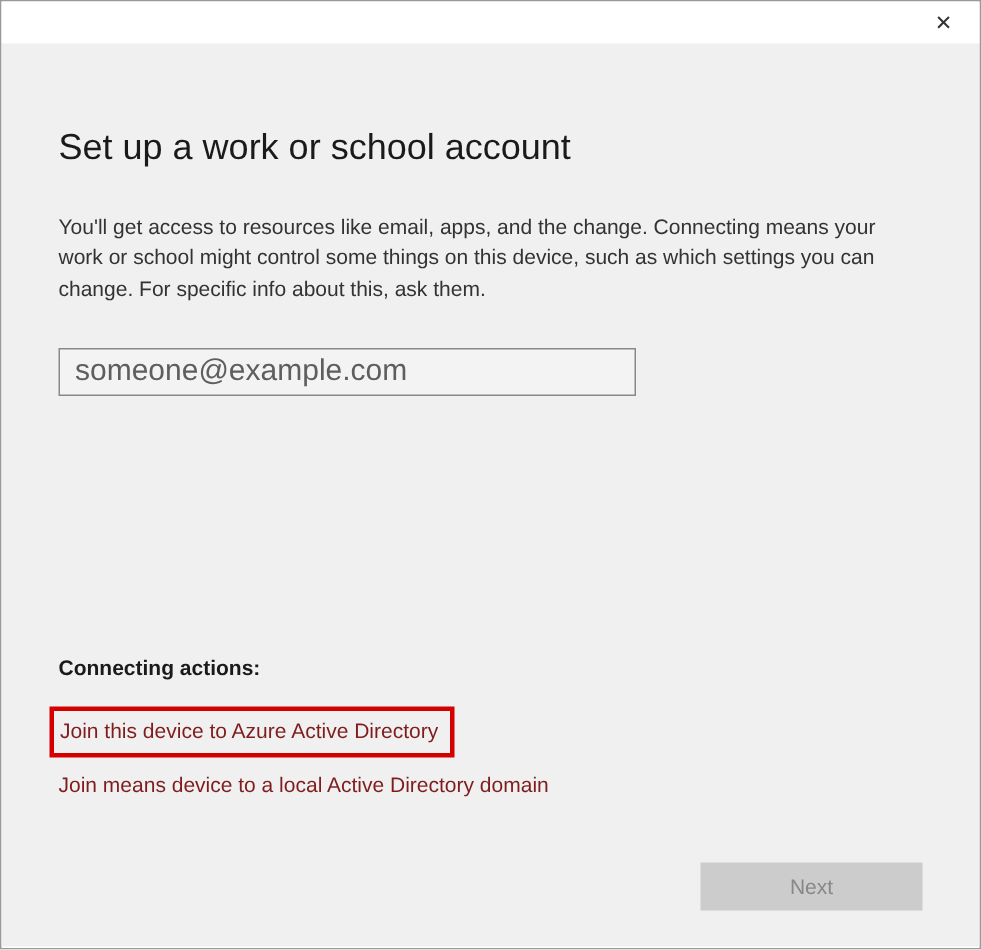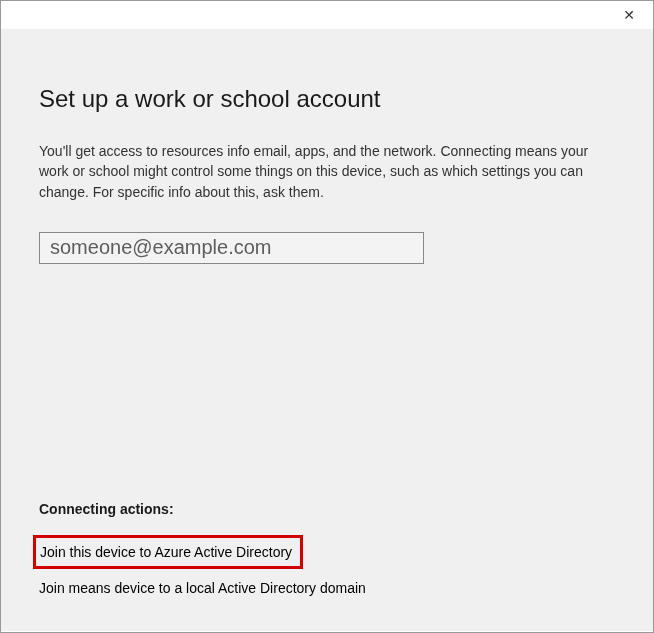--- a/index.html
+++ b/index.html
@@ -79,21 +79,21 @@
     .alt-heading {
       font-size: 14px;
       font-weight: 600;
       color: #1a1a1a;
       margin-bottom: 18px;
     }
     .link-row {
       margin-bottom: 10px;
     }
     .link {
-      color: #000000;
+      color: #7f1d1d;
       font-size: 14px;
       cursor: pointer;
       text-decoration: none;
       display: inline-block;
     }
     .highlight-box {
       border: 3px solid #d40000;
       padding: 5px 8px 5px 4px;
       display: inline-block;
       margin-left: -6px;
@@ -125,34 +125,37 @@
   <div class="titlebar">
     <div class="close-btn">
       <span>✕</span>
     </div>
   </div>
 
   <div class="content-area">
 
     <h1 class="page-title">Set up a work or school account</h1>
 
-    <p class="description">You'll get access to resources info email, apps, and the network. Connecting means your work or school might control some things on this device, such as which settings you can change. For specific info about this, ask them.</p>
+    <p class="description">You'll get access to resources like email, apps, and the change. Connecting means your work or school might control some things on this device, such as which settings you can change. For specific info about this, ask them.</p>
 
     <input type="text" class="email-input" placeholder="someone@example.com" style="">
 
     <div class="spacer"></div>
 
     <div class="alt-heading">Connecting actions:</div>
 
     <div class="link-row">
       <span class="highlight-box">
         <a class="link">Join this device to Azure Active Directory</a>
       </span>
     </div>
 
     <div class="link-row">
       <a class="link">Join means device to a local Active Directory domain</a>
     </div>
 
+    <div class="footer">
+      <button class="next-btn" disabled="">Next</button>
+    </div>
 
   </div>
 
 </div>
 
 </body></html>

